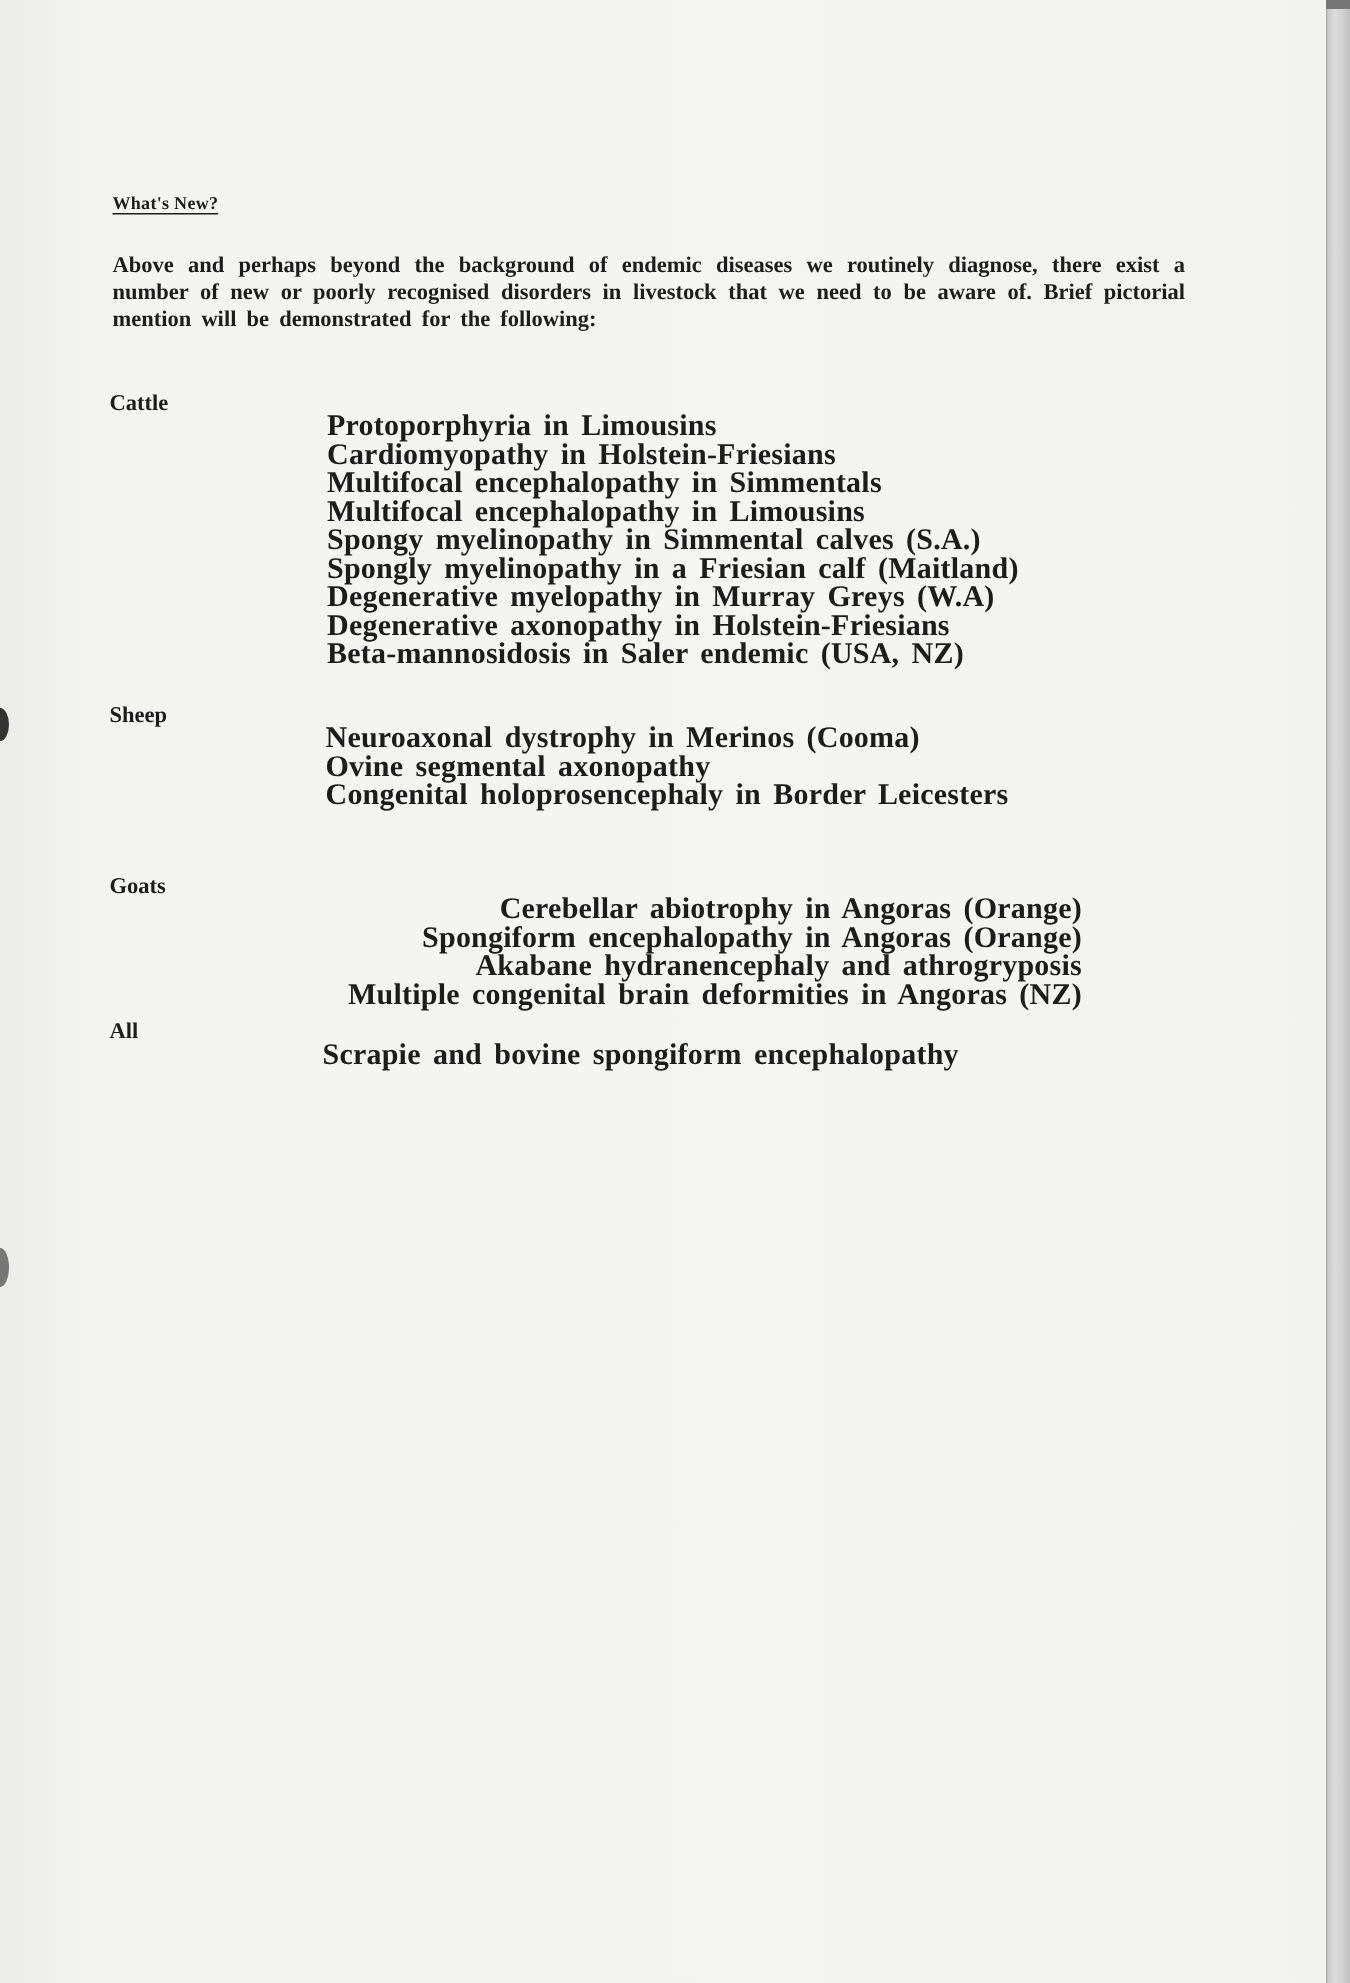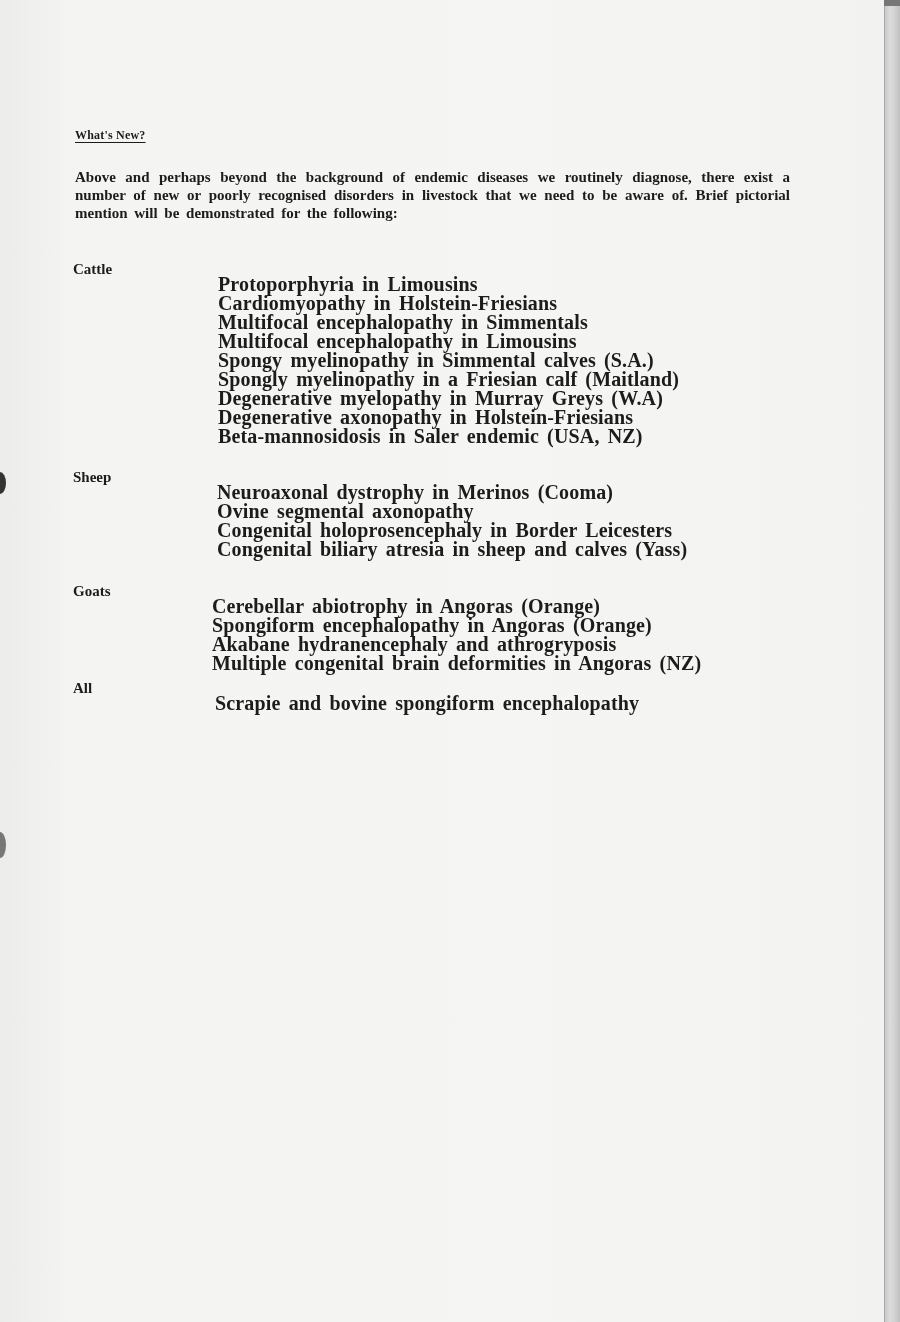--- a/index.html
+++ b/index.html
@@ -101,21 +101,21 @@
       word-spacing: 3px;
       letter-spacing: 0.15px;
       white-space: nowrap;
     }
     .items li { margin: 0; padding: 0; }
 
     .cat-cattle { top: 261px; }
     .cat-sheep  { top: 469px; }
     .cat-sheep .items { left: 205px; }
     .cat-goats  { top: 583px; }
-    .cat-goats .items { left: 200px; }
+    .cat-goats .items { left: 220px; text-align: right; }
     .cat-all    { top: 680px; }
     .cat-all .items { left: 203px; }
   </style>
 </head>
 <body>
 
 <div class="page">
 
   <div class="heading">What's New?</div>
 
@@ -135,21 +135,20 @@
       <li>Beta-mannosidosis in Saler endemic (USA, NZ)</li>
     </ul>
   </div>
 
   <div class="category cat-sheep">
     <div class="category-label">Sheep</div>
     <ul class="items">
       <li>Neuroaxonal dystrophy in Merinos (Cooma)</li>
       <li>Ovine segmental axonopathy</li>
       <li>Congenital holoprosencephaly in Border Leicesters</li>
-      <li>Congenital biliary atresia in sheep and calves (Yass)</li>
     </ul>
   </div>
 
   <div class="category cat-goats">
     <div class="category-label">Goats</div>
     <ul class="items">
       <li>Cerebellar abiotrophy in Angoras (Orange)</li>
       <li>Spongiform encephalopathy in Angoras (Orange)</li>
       <li>Akabane hydranencephaly and athrogryposis</li>
       <li>Multiple congenital brain deformities in Angoras (NZ)</li>

